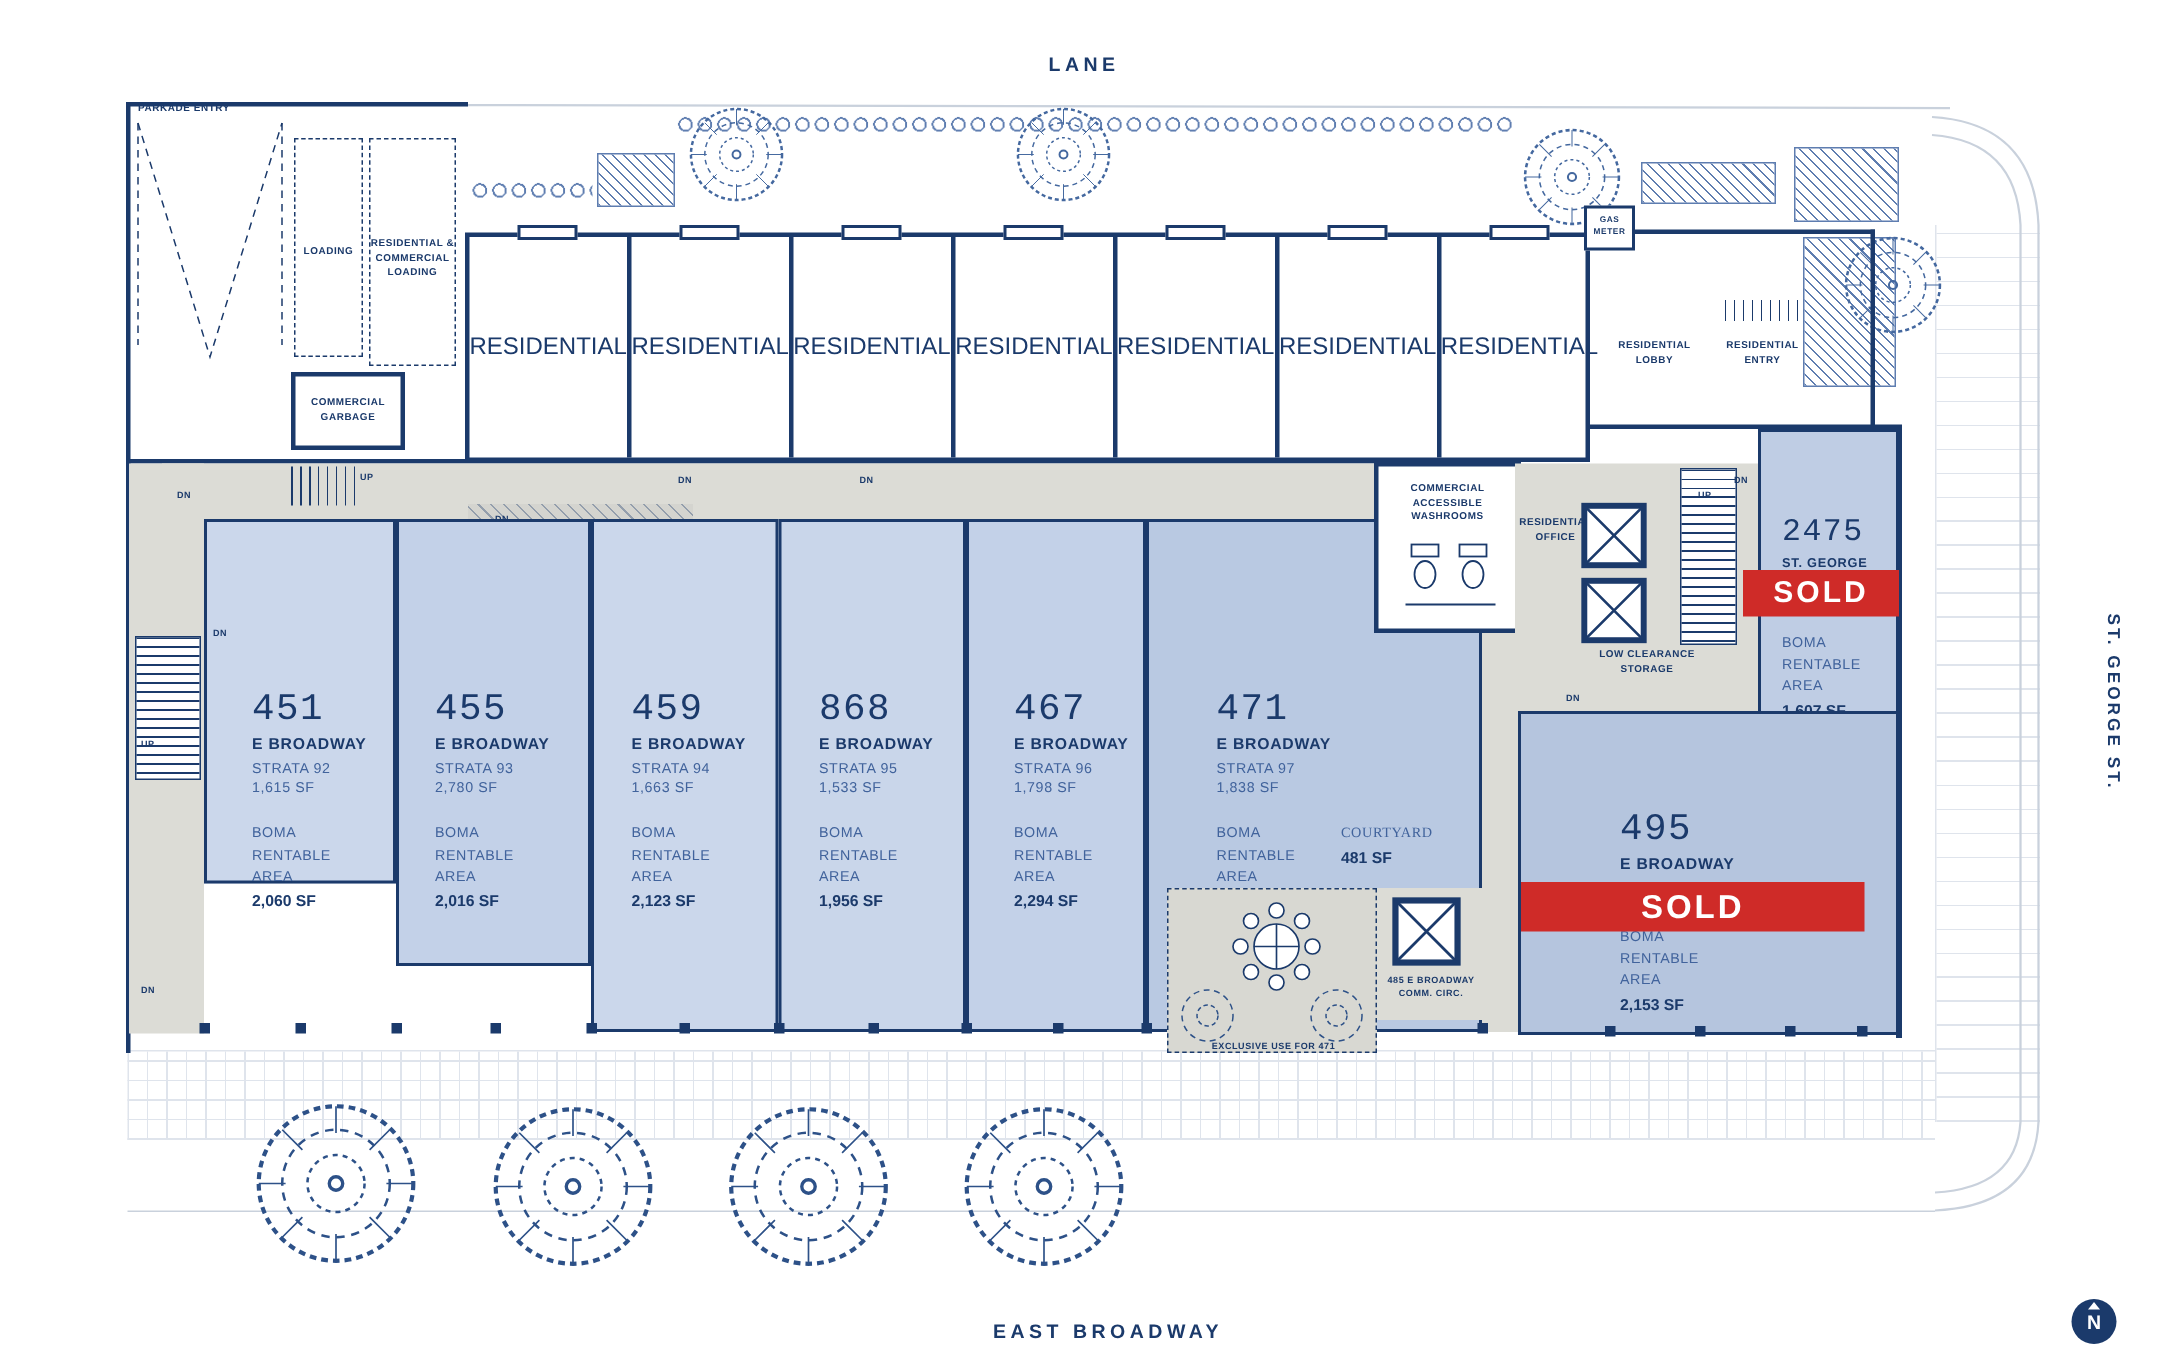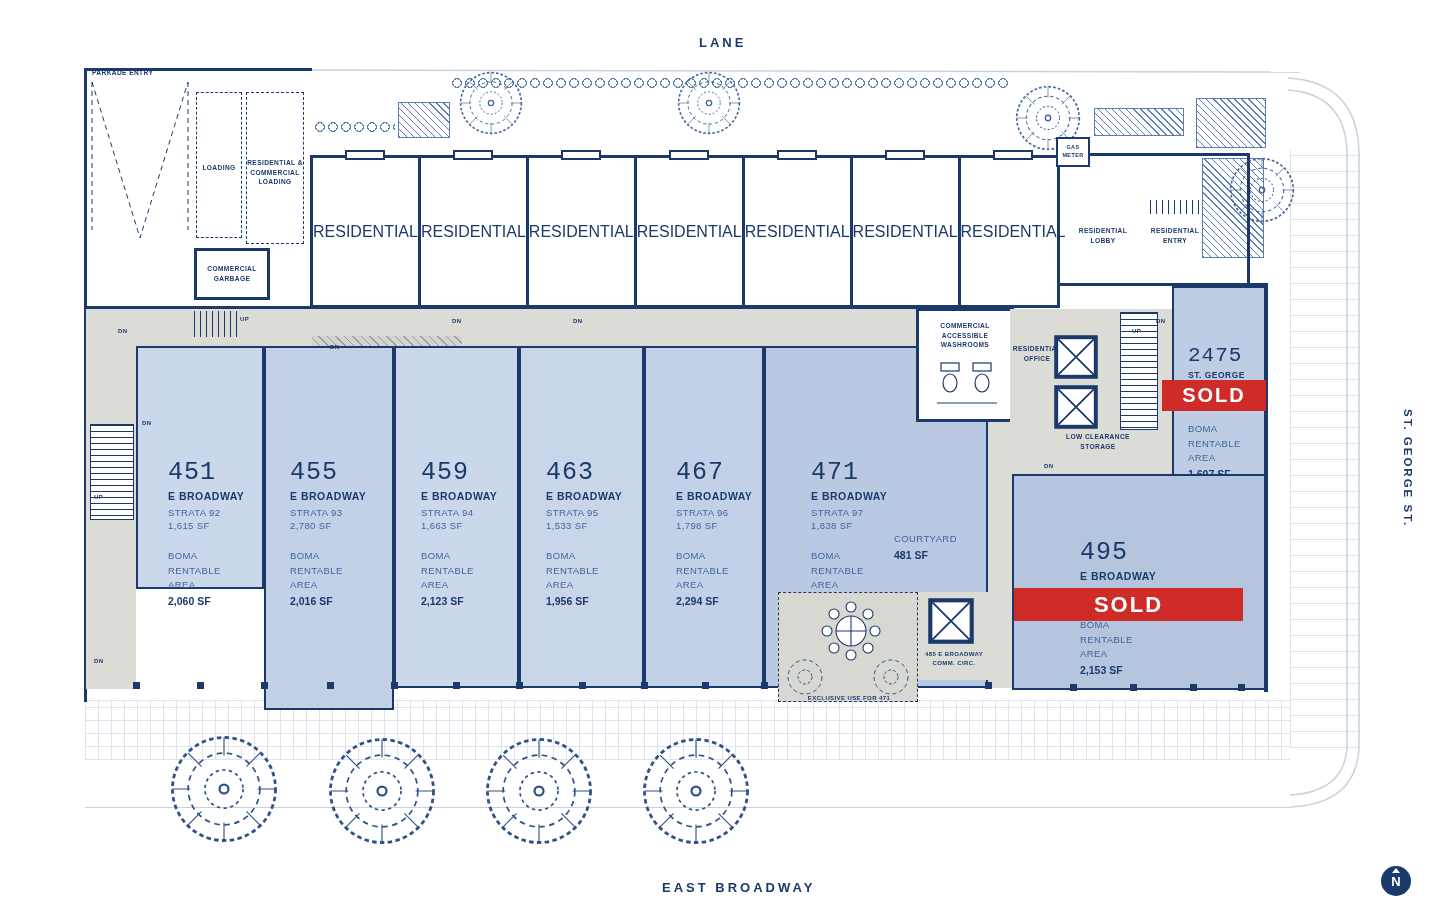--- a/index.html
+++ b/index.html
@@ -188,21 +188,21 @@
   <div class="unit" style="left:136px; top:346px; width:128px; height:243px; background:#cbd7eb;">
     <div class="info" style="left:30px; top:110px;">
       <div class="num">451</div>
       <div class="stree">E BROADWAY</div>
       <div class="meta">STRATA 92</div>
       <div class="meta sf">1,615 SF</div>
       <div class="boma" style="margin-top:18px;">BOMA RENTABLE AREA</div>
       <div class="bomasf">2,060 SF</div>
     </div>
   </div>
-  <div class="unit" style="left:264px; top:346px; width:130px; height:364px; background:#c3d1e8;">
+  <div class="unit" style="left:264px; top:346px; width:130px; height:298px; background:#c3d1e8;">
     <div class="info" style="left:24px; top:110px;">
       <div class="num">455</div>
       <div class="stree">E BROADWAY</div>
       <div class="meta">STRATA 93</div>
       <div class="meta sf">2,780 SF</div>
       <div class="boma" style="margin-top:18px;">BOMA RENTABLE AREA</div>
       <div class="bomasf">2,016 SF</div>
     </div>
   </div>
   <div class="unit" style="left:394px; top:346px; width:125px; height:342px; background:#cbd7eb;">
@@ -210,21 +210,21 @@
       <div class="num">459</div>
       <div class="stree">E BROADWAY</div>
       <div class="meta">STRATA 94</div>
       <div class="meta sf">1,663 SF</div>
       <div class="boma" style="margin-top:18px;">BOMA RENTABLE AREA</div>
       <div class="bomasf">2,123 SF</div>
     </div>
   </div>
   <div class="unit" style="left:519px; top:346px; width:125px; height:342px; background:#c9d6ea;">
     <div class="info" style="left:25px; top:110px;">
-      <div class="num">463</div>
+      <div class="num">868</div>
       <div class="stree">E BROADWAY</div>
       <div class="meta">STRATA 95</div>
       <div class="meta sf">1,533 SF</div>
       <div class="boma" style="margin-top:18px;">BOMA RENTABLE AREA</div>
       <div class="bomasf">1,956 SF</div>
     </div>
   </div>
   <div class="unit" style="left:644px; top:346px; width:120px; height:342px; background:#c3d1e8;">
     <div class="info" style="left:30px; top:110px;">
       <div class="num">467</div>
@@ -238,21 +238,21 @@
   <div class="unit" style="left:764px; top:346px; width:224px; height:342px; background:#b9c9e2;">
     <div class="info" style="left:45px; top:110px;">
       <div class="num">471</div>
       <div class="stree">E BROADWAY</div>
       <div class="meta">STRATA 97</div>
       <div class="meta sf">1,838 SF</div>
       <div class="boma" style="margin-top:18px;">BOMA RENTABLE AREA</div>
       <div class="bomasf">2,347 SF</div>
     </div>
     <div class="info" style="left:128px; top:184px;">
-      <div class="boma" style="margin-top:0;">COURTYARD</div>
+      <div class="boma" style="margin-top:17px;font-family:Liberation Serif, serif;">COURTYARD</div>
       <div class="bomasf">481 SF</div>
     </div>
   </div>
 
   <div class="room" style="left:916px; top:308px; width:98px; height:114px;">
     <div class="tag" style="left:4px; top:10px; width:84px;">COMMERCIAL ACCESSIBLE WASHROOMS</div>
     <svg class="abs" style="left:16px; top:48px;" width="64" height="56">
       <g stroke="#1b3a6b" fill="none" stroke-width="1.2">
         <rect x="6" y="4" width="18" height="8"></rect>
         <ellipse cx="15" cy="24" rx="7" ry="9"></ellipse>

